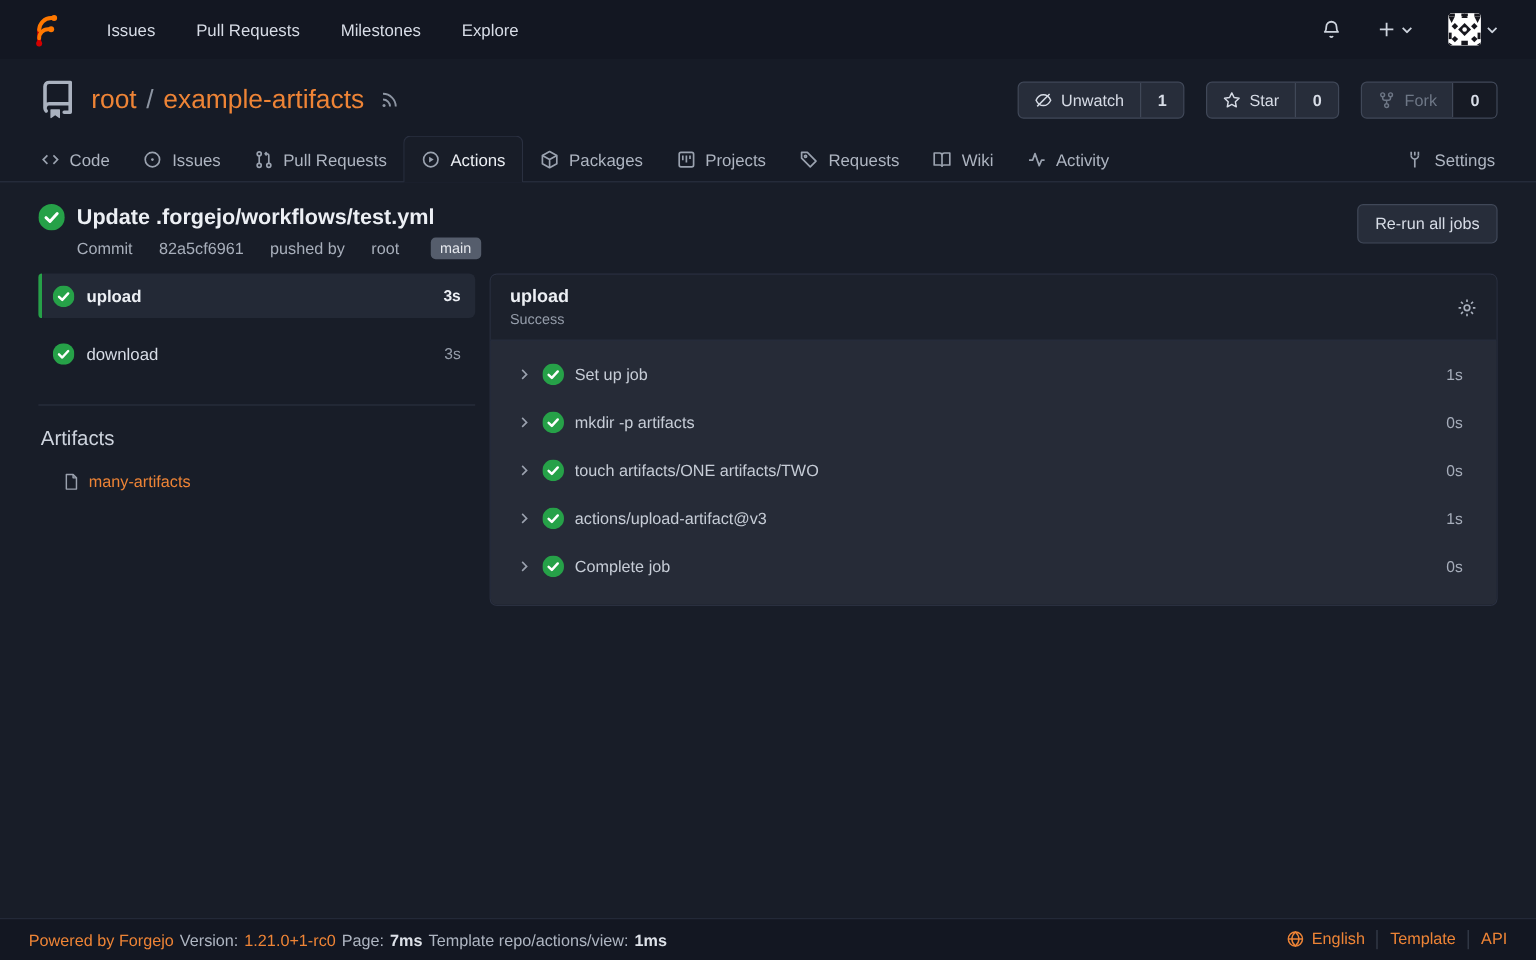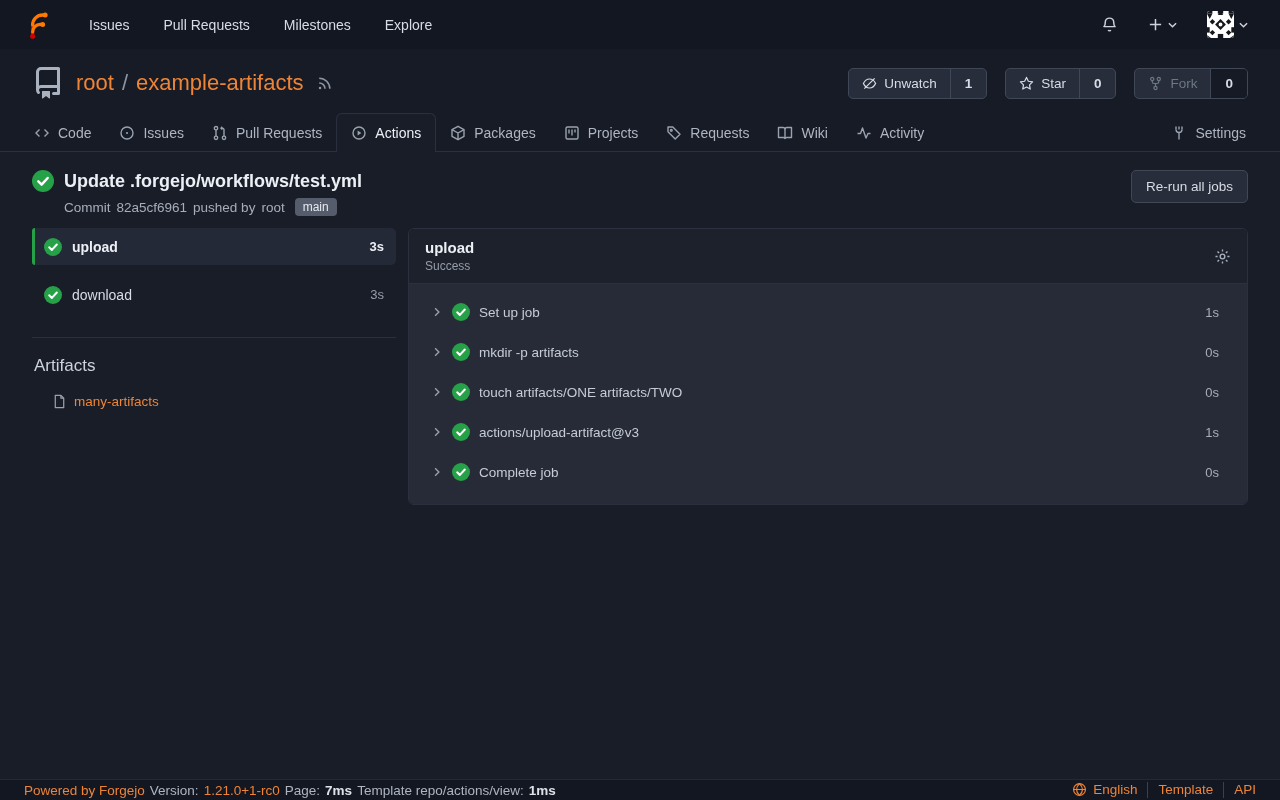--- a/index.html
+++ b/index.html
@@ -87,21 +87,21 @@
   .tab.active{
     background:var(--bg-body);color:var(--text-bright);font-weight:500;
     border:1px solid var(--border);border-bottom:none;
   }
   .tab-spacer{flex:1;}
 
   
   .run-header{display:flex;align-items:flex-start;padding:18px 32px 12px 32px;}
   .run-title-line{display:flex;align-items:center;gap:10px;}
   .run-title{font-size:18px;font-weight:700;color:var(--text-bright);}
-  .run-meta{margin:6px 0 0 32px;font-size:13.5px;color:#a7aeba;display:flex;align-items:center;gap:6px;}
+  .run-meta{margin:6px 0 0 32px;font-size:13.5px;color:#a7aeba;display:flex;align-items:center;gap:22px;}
   .branch-badge{
     background:var(--badge);color:#e6e9ee;font-size:12px;
     padding:2px 8px;border-radius:4px;margin-left:4px;
   }
   .rerun-btn{
     margin-left:auto;
     background:var(--btn-bg);border:1px solid var(--btn-border);
     color:var(--text);font-size:13.5px;font-family:inherit;
     padding:8px 14px;border-radius:5px;cursor:pointer;
   }
@@ -144,21 +144,21 @@
   .step-row{
     display:flex;align-items:center;gap:9px;
     height:40px;padding:0 28px 0 22px;cursor:pointer;
   }
   .step-chevron{color:#9aa1ae;}
   .step-name{flex:1;color:#c6ccd6;font-size:13.5px;}
   .step-dur{font-size:13px;color:#a6adba;}
 
   
   .footer{
-    position:absolute;left:0;right:0;bottom:0;height:21px;
+    position:absolute;left:0;right:0;bottom:0;height:35px;
     background:var(--bg-nav);border-top:1px solid #232938;
     display:flex;align-items:center;justify-content:space-between;
     padding:0 24px;font-size:13.5px;color:#aeb5c1;
   }
   .footer-left{display:flex;align-items:center;gap:5px;white-space:nowrap;}
   .footer a{color:var(--orange);}
   .footer b{color:#dde1e8;}
   .footer-right{display:flex;align-items:flex-start;gap:10px;}
   .footer-lang{display:flex;align-items:center;gap:6px;color:#c4cad4;cursor:pointer;}
   .footer-div{width:1px;height:16px;background:#39404e;}

